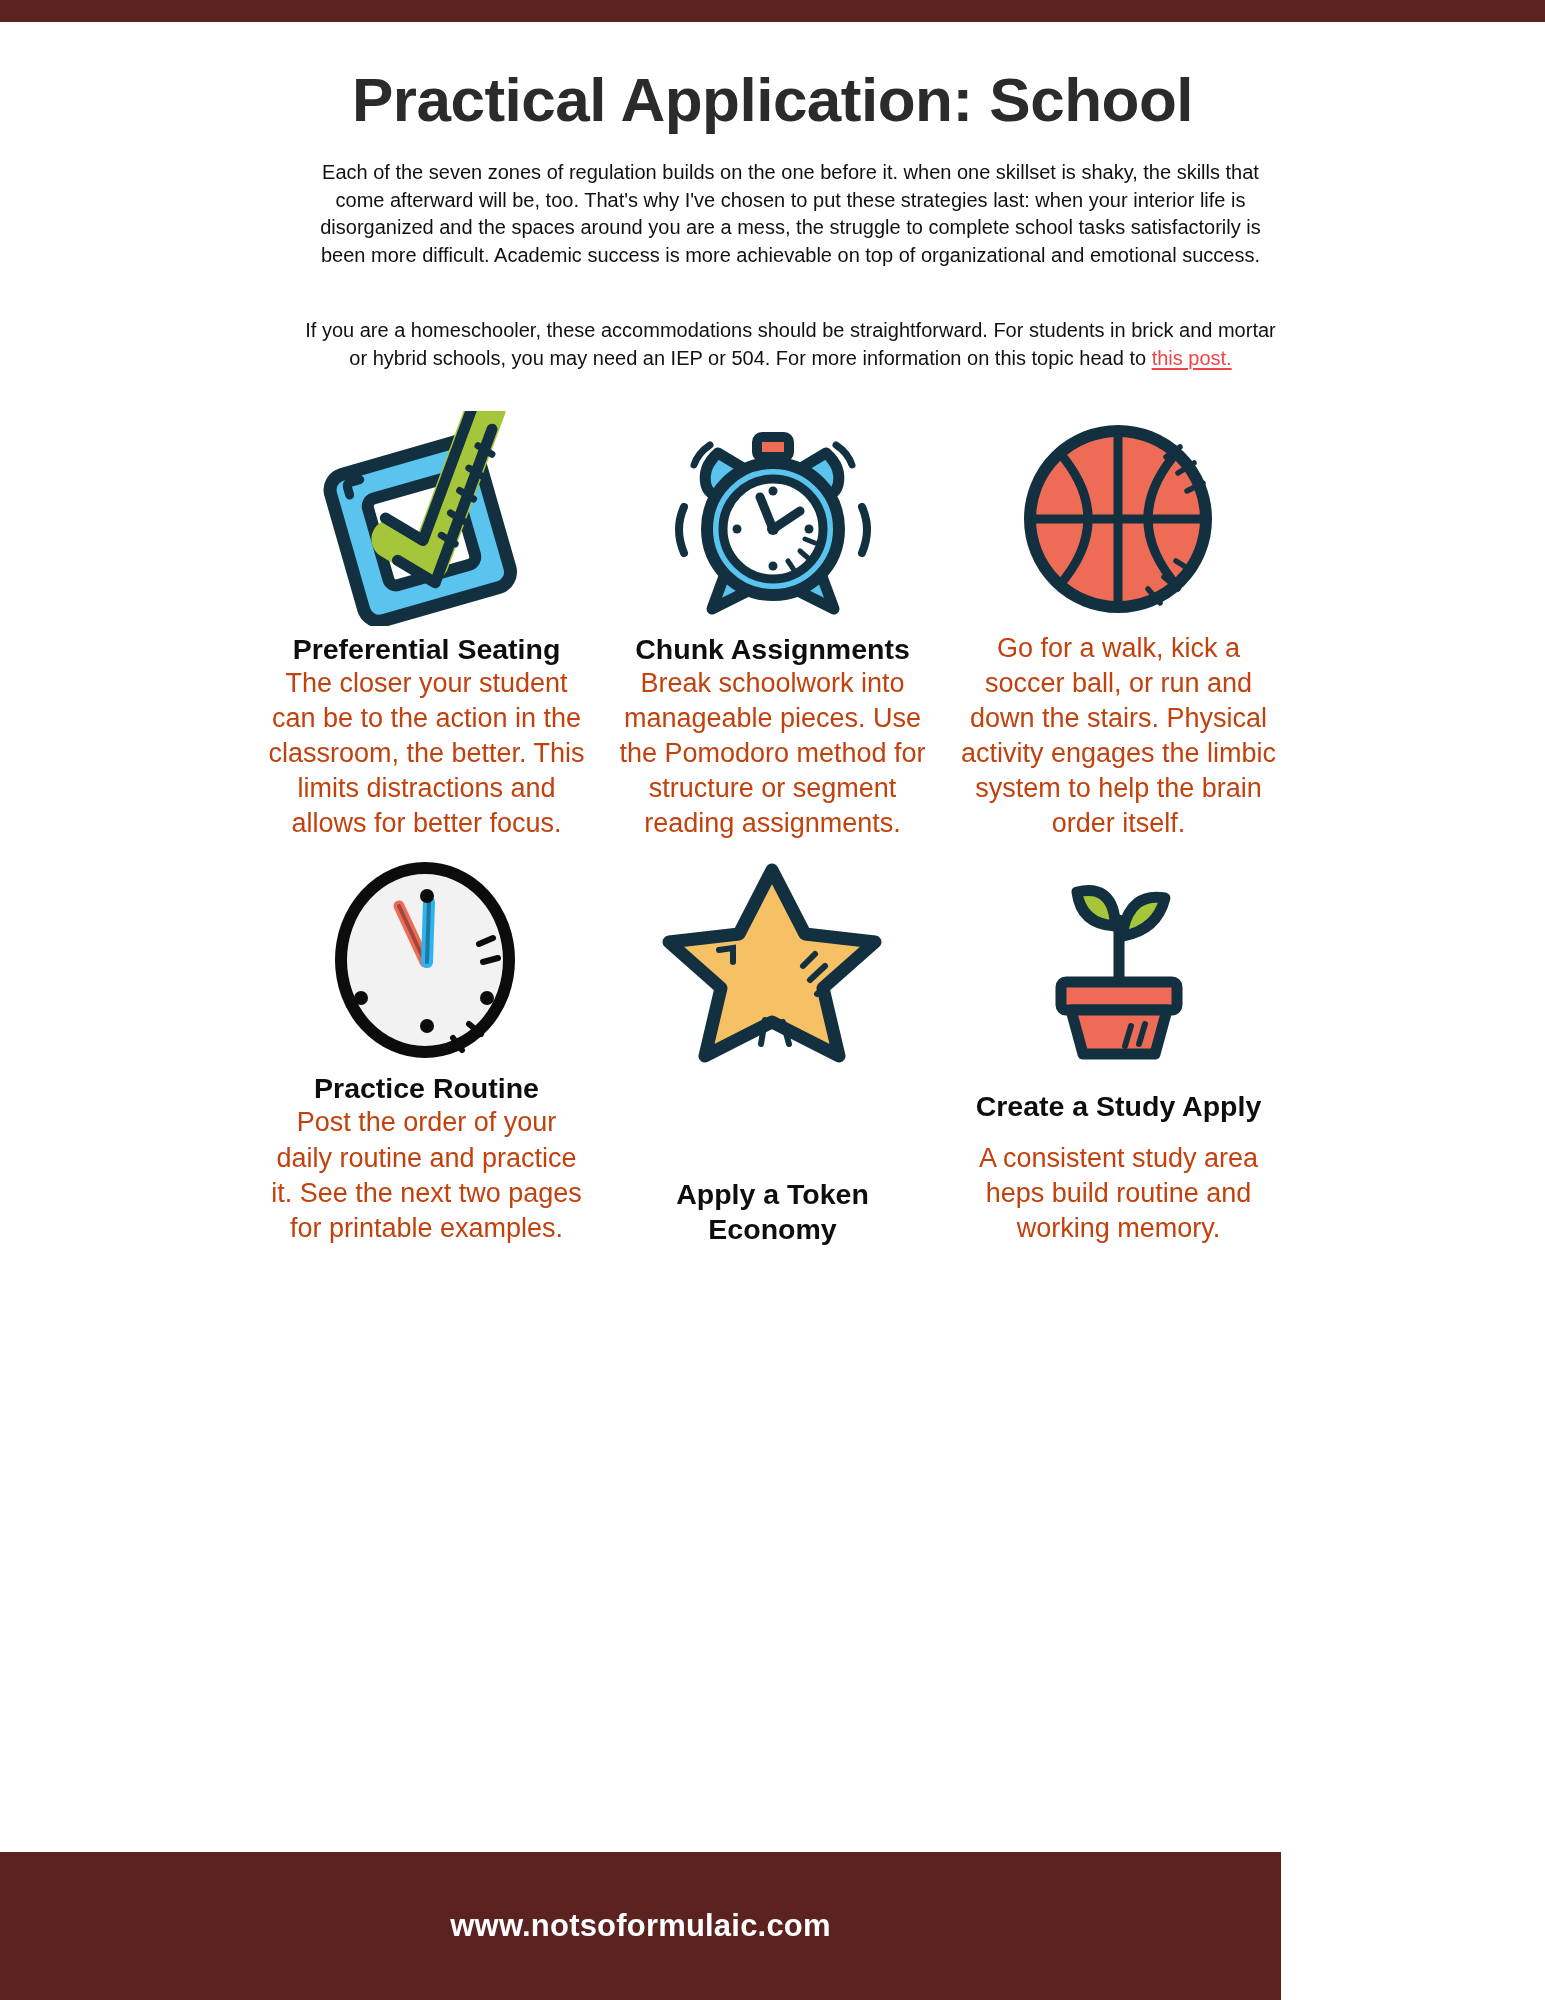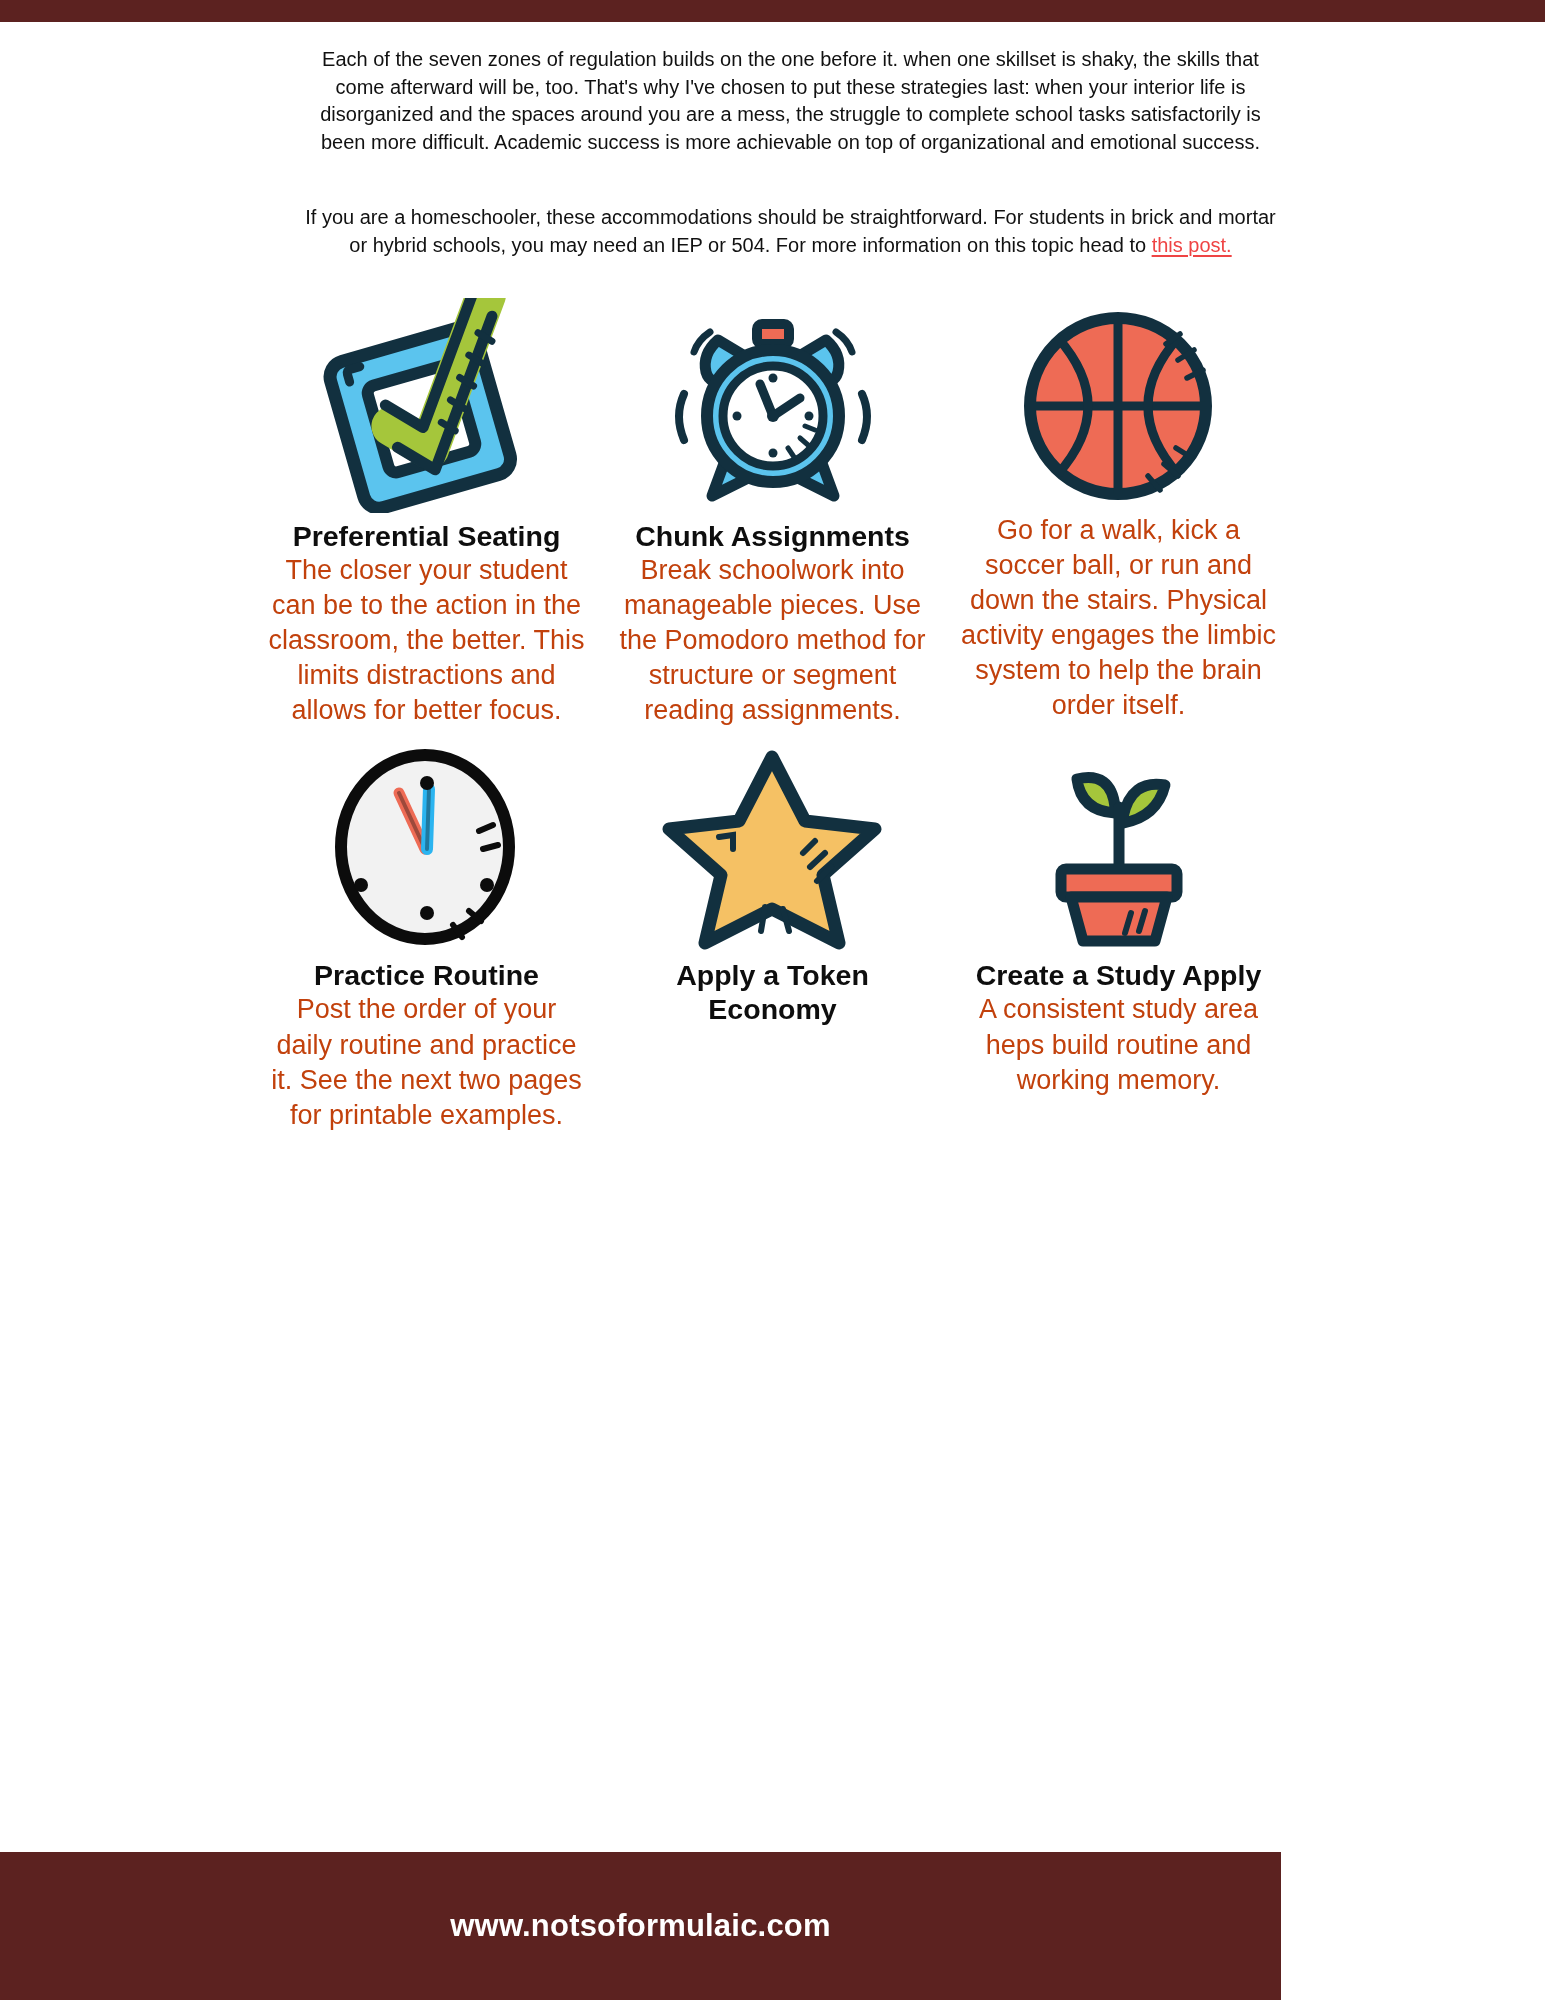--- a/index.html
+++ b/index.html
@@ -89,20 +89,21 @@
     display: grid;
     grid-template-columns: 1fr 1fr 1fr;
     column-gap: 8px;
   }
   .card {
     display: flex;
     flex-direction: column;
     align-items: center;
     text-align: center;
     padding: 0 6px;
+    justify-content: space-between;
   }
   .card-art {
     height: 215px;
     display: flex;
     align-items: center;
     justify-content: center;
   }
   .card-art svg { display: block; }
 
   .card-title {
@@ -125,20 +126,21 @@
 </style>
 </head>
 <body>
 
 <div class="page">
 
   <div class="bar-top"></div>
 
   <div class="content">
 
+    <h1 class="title">Practical Application: School</h1>
 
     <div class="body-block">
       <p class="para">Each of the seven zones of regulation builds on the one before it. when one skillset is shaky, the skills that come afterward will be, too. That's why I've chosen to put these strategies last: when your interior life is disorganized and the spaces around you are a mess, the struggle to complete school tasks satisfactorily is been more difficult. Academic success is more achievable on top of organizational and emotional success.</p>
       <p class="para"><span>If you are a homeschooler, these accommodations should be straightforward. For students in brick and mortar or hybrid schools, you may need an IEP or 504. For more information on this topic head to </span><a class="link" href="#">this post.</a></p>
     </div>
 
     <div class="grid">
 
       <div class="card">
         <div class="card-art">

